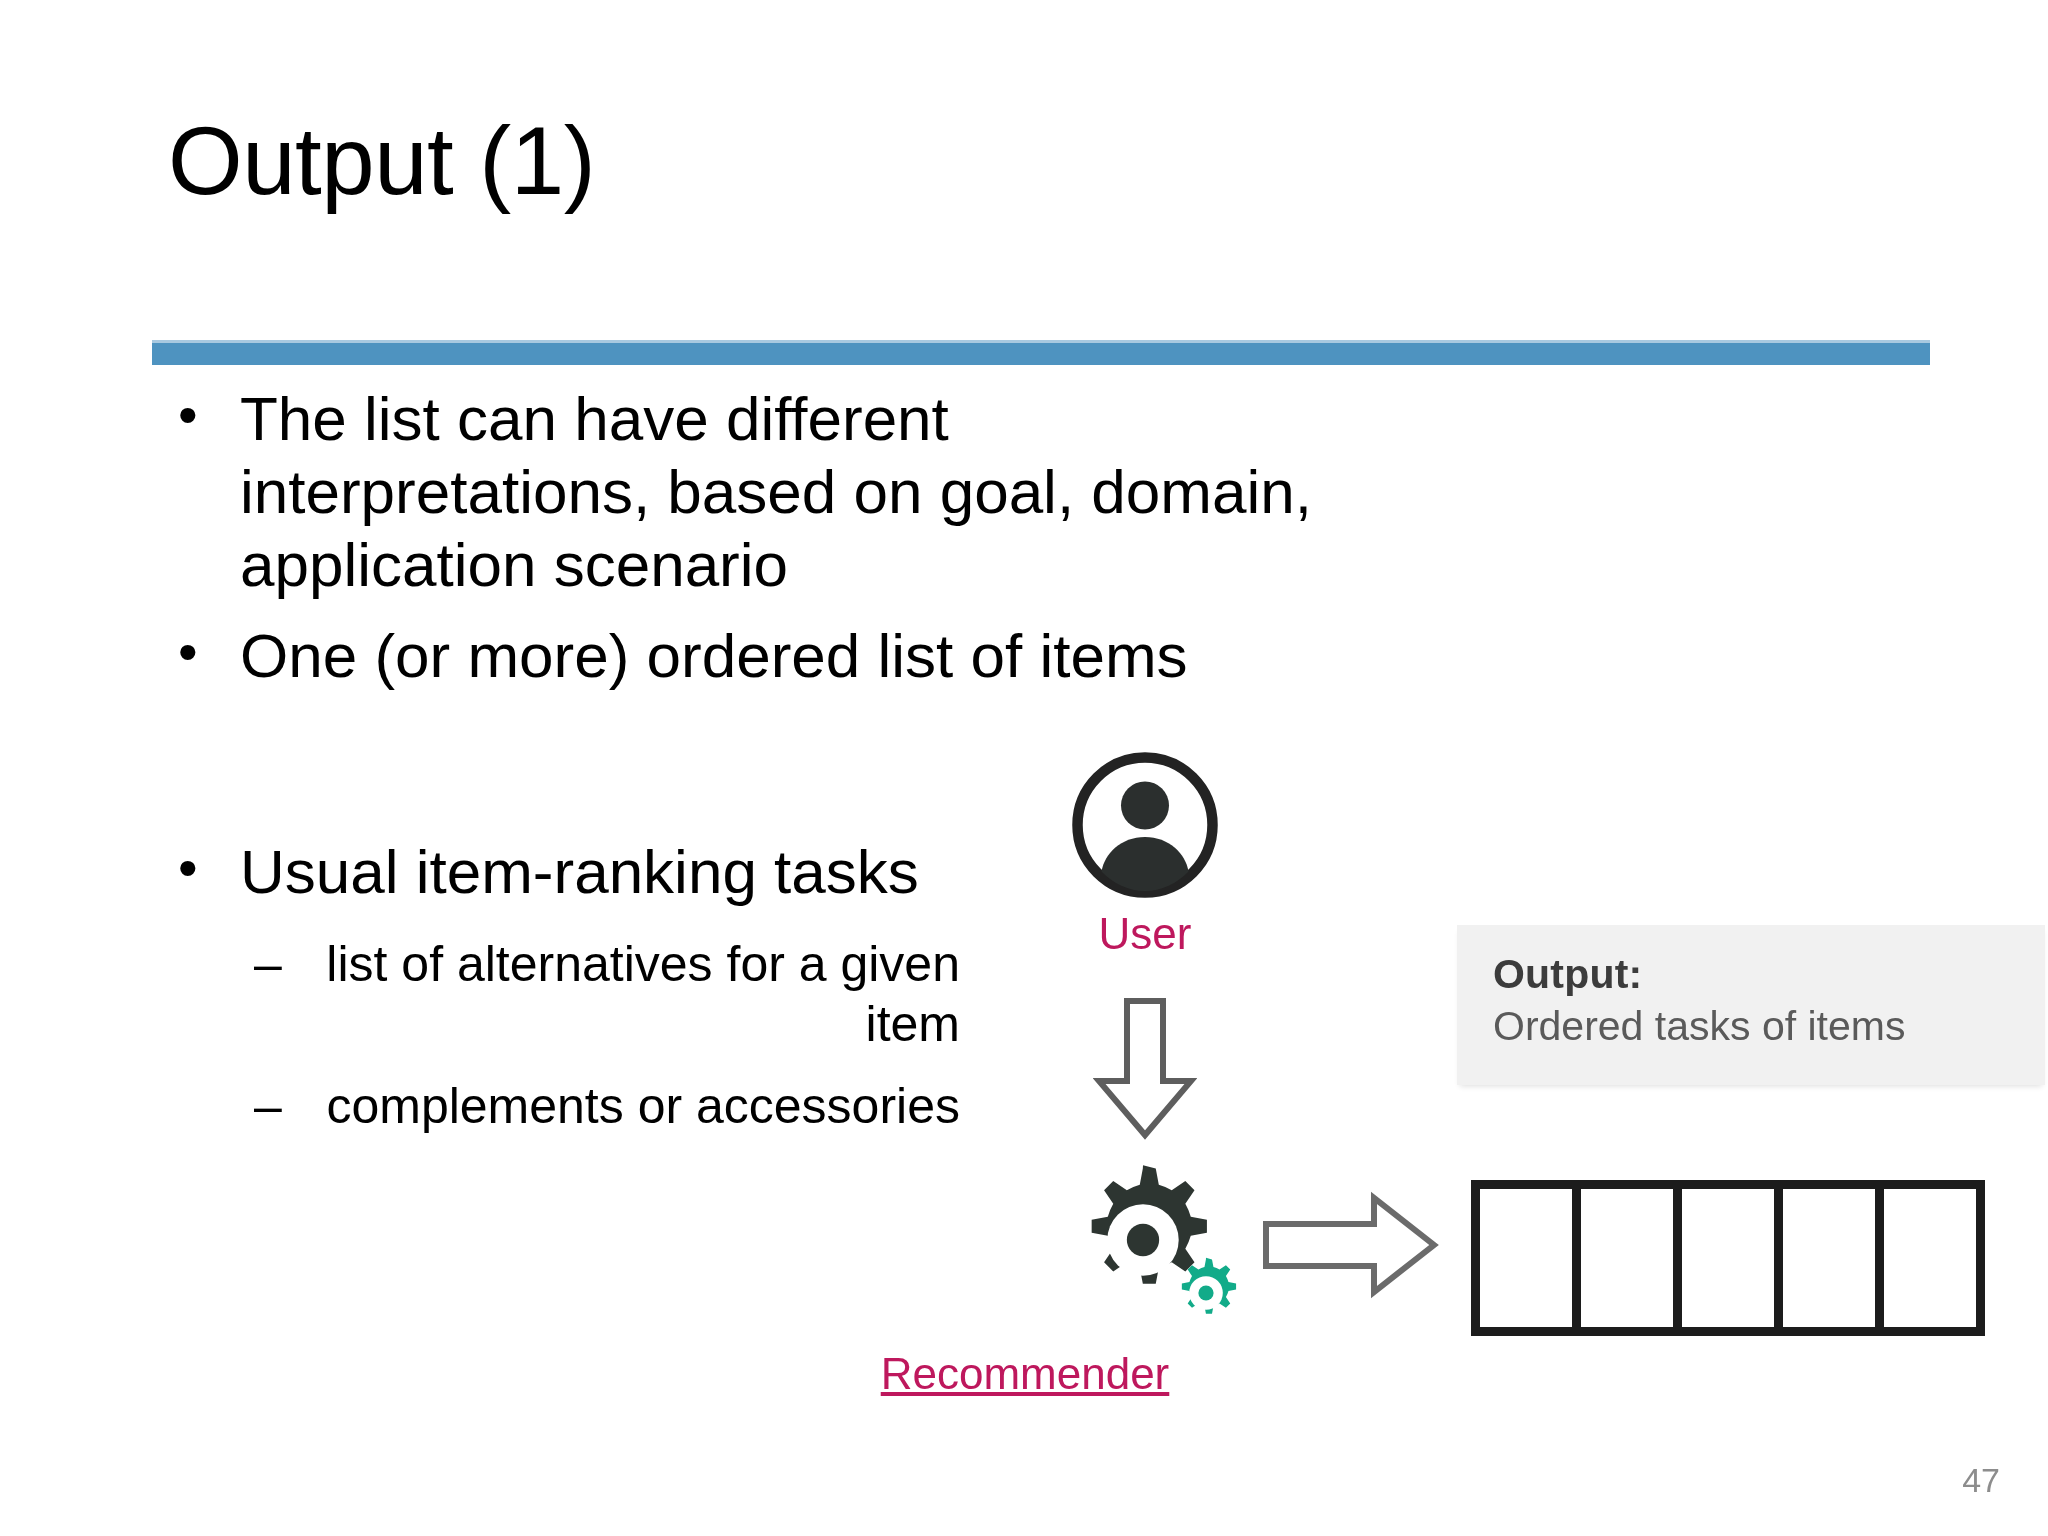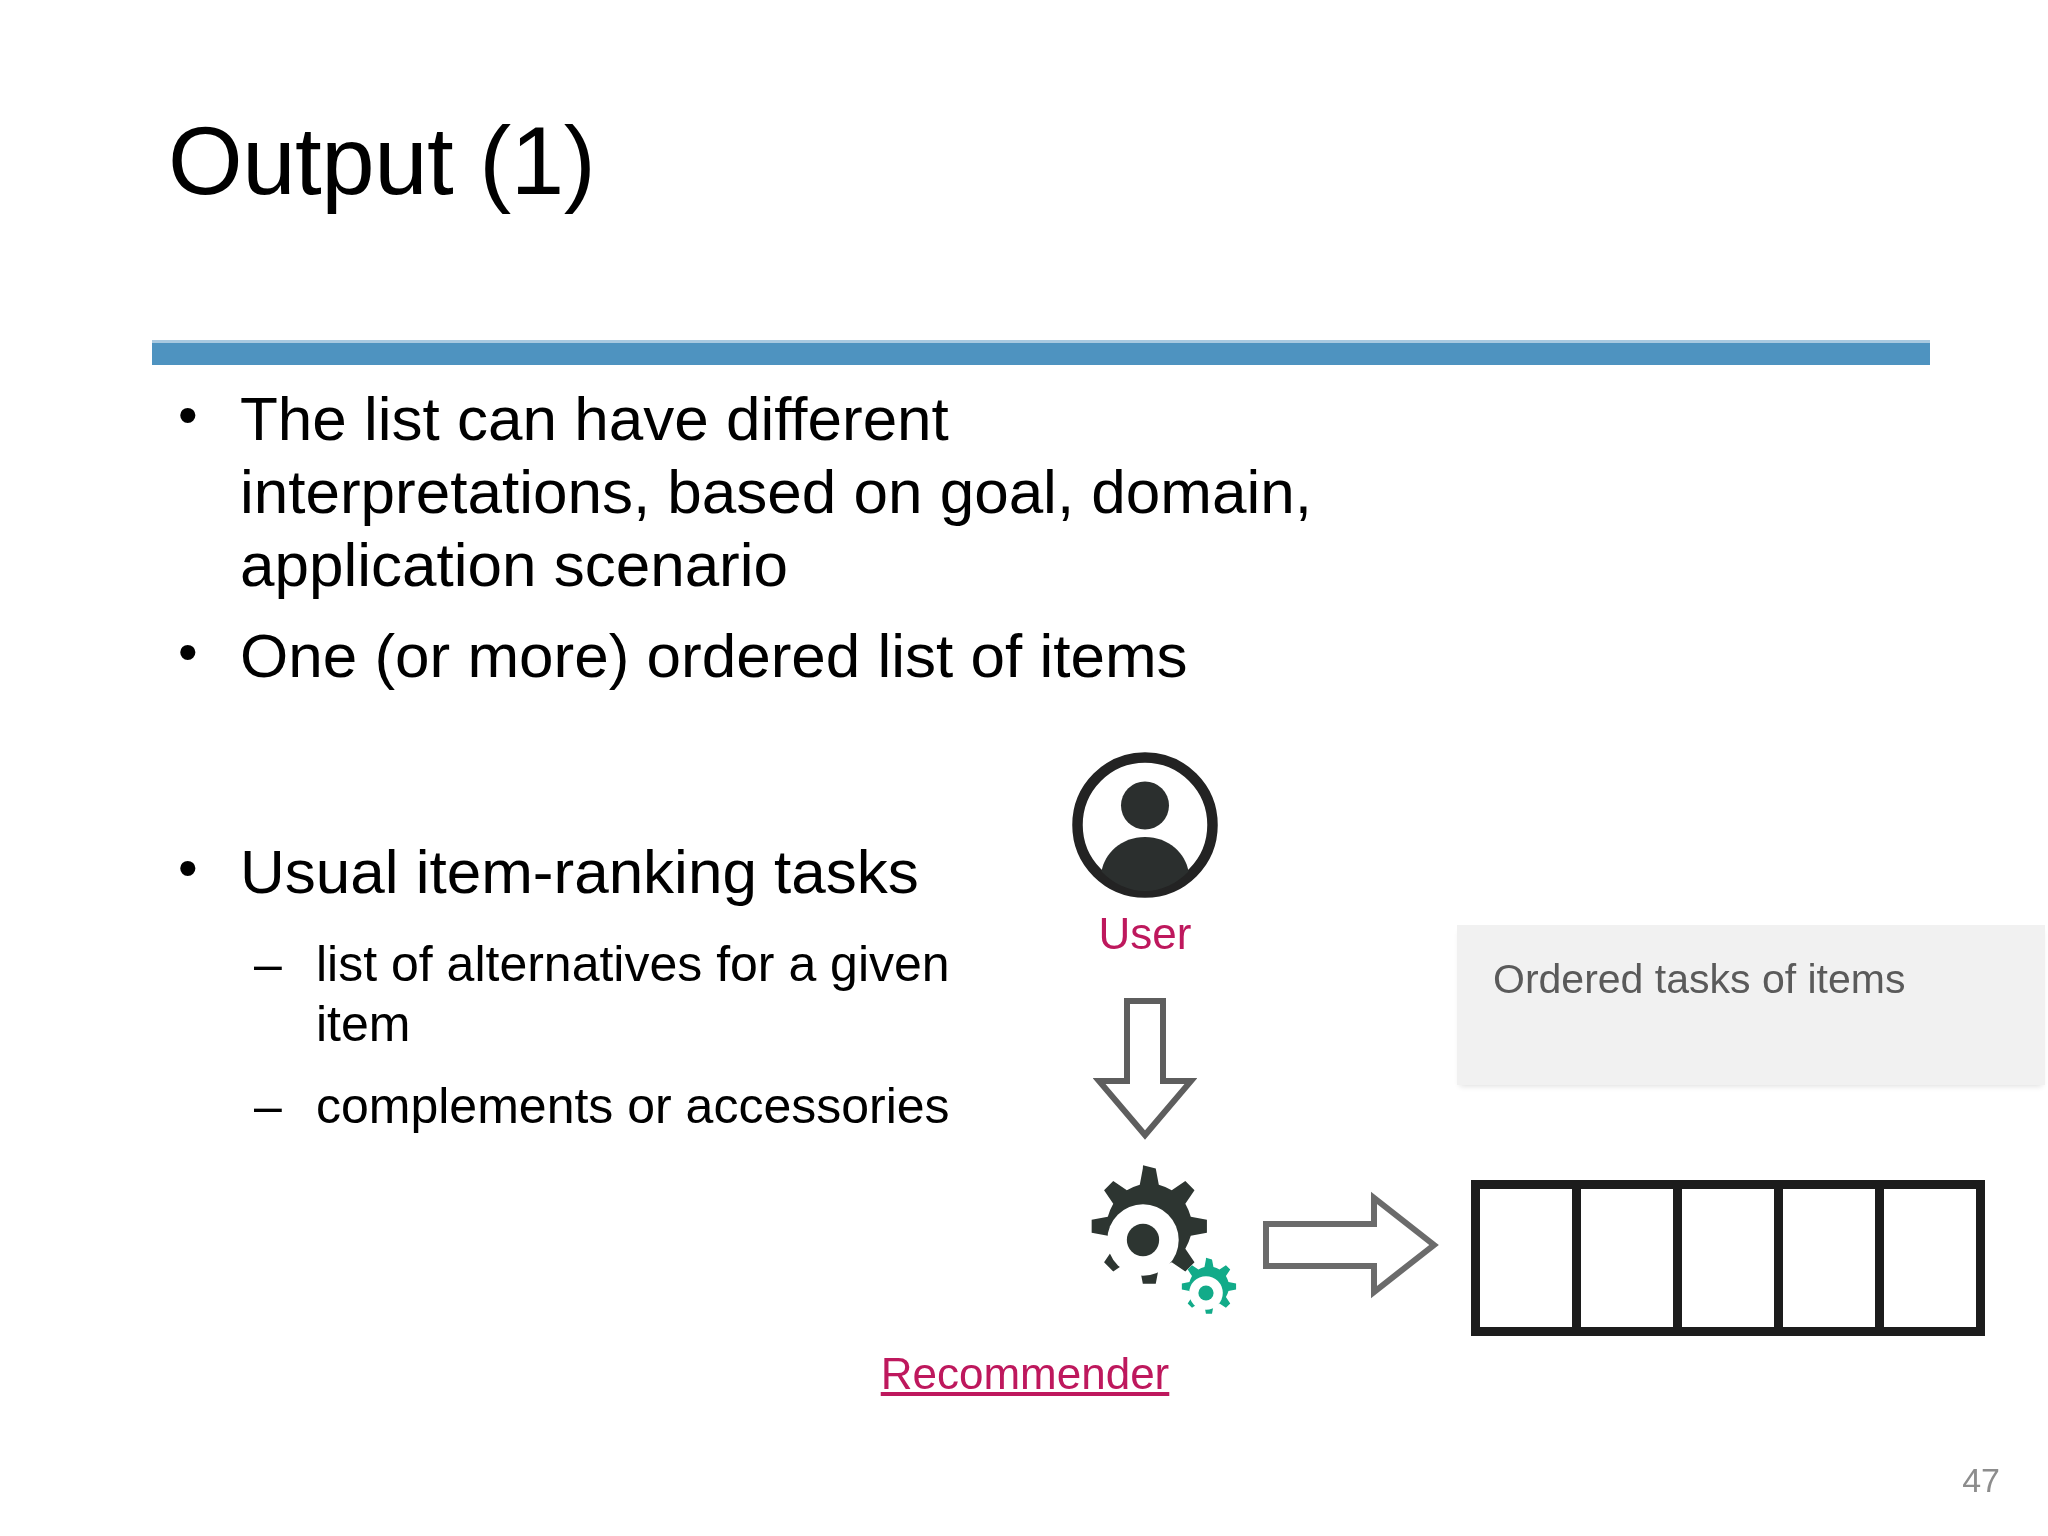--- a/index.html
+++ b/index.html
@@ -88,20 +88,21 @@
     width: 720px;
   }
 
   .subbullet {
     position: relative;
     padding-left: 76px;
     font-size: 50px;
     line-height: 1.2;
     color: #000000;
     margin-bottom: 22px;
+    text-align: right;
   }
   .subbullet::before {
     content: "\2013";
     position: absolute;
     left: 14px;
     top: 0;
     font-size: 50px;
     color: #000000;
   }
 
@@ -288,20 +289,21 @@
 
     <div class="right-arrow">
       <svg width="180" height="110" viewBox="0 0 90 55" aria-hidden="true">
         <path d="M3 17 H57 V4 L87 27.5 L57 51 V38 H3 Z" fill="#ffffff" stroke="#6b6b6b" stroke-width="3" stroke-linejoin="miter"></path>
       </svg>
     </div>
 
   </div>
 
   <div class="output-panel">
+    <div class="output-title">Output:</div>
     <div class="output-sub">Ordered tasks of items</div>
   </div>
 
   <div class="list-cells">
     <div class="cell"></div>
     <div class="cell"></div>
     <div class="cell"></div>
     <div class="cell"></div>
     <div class="cell"></div>
   </div>

